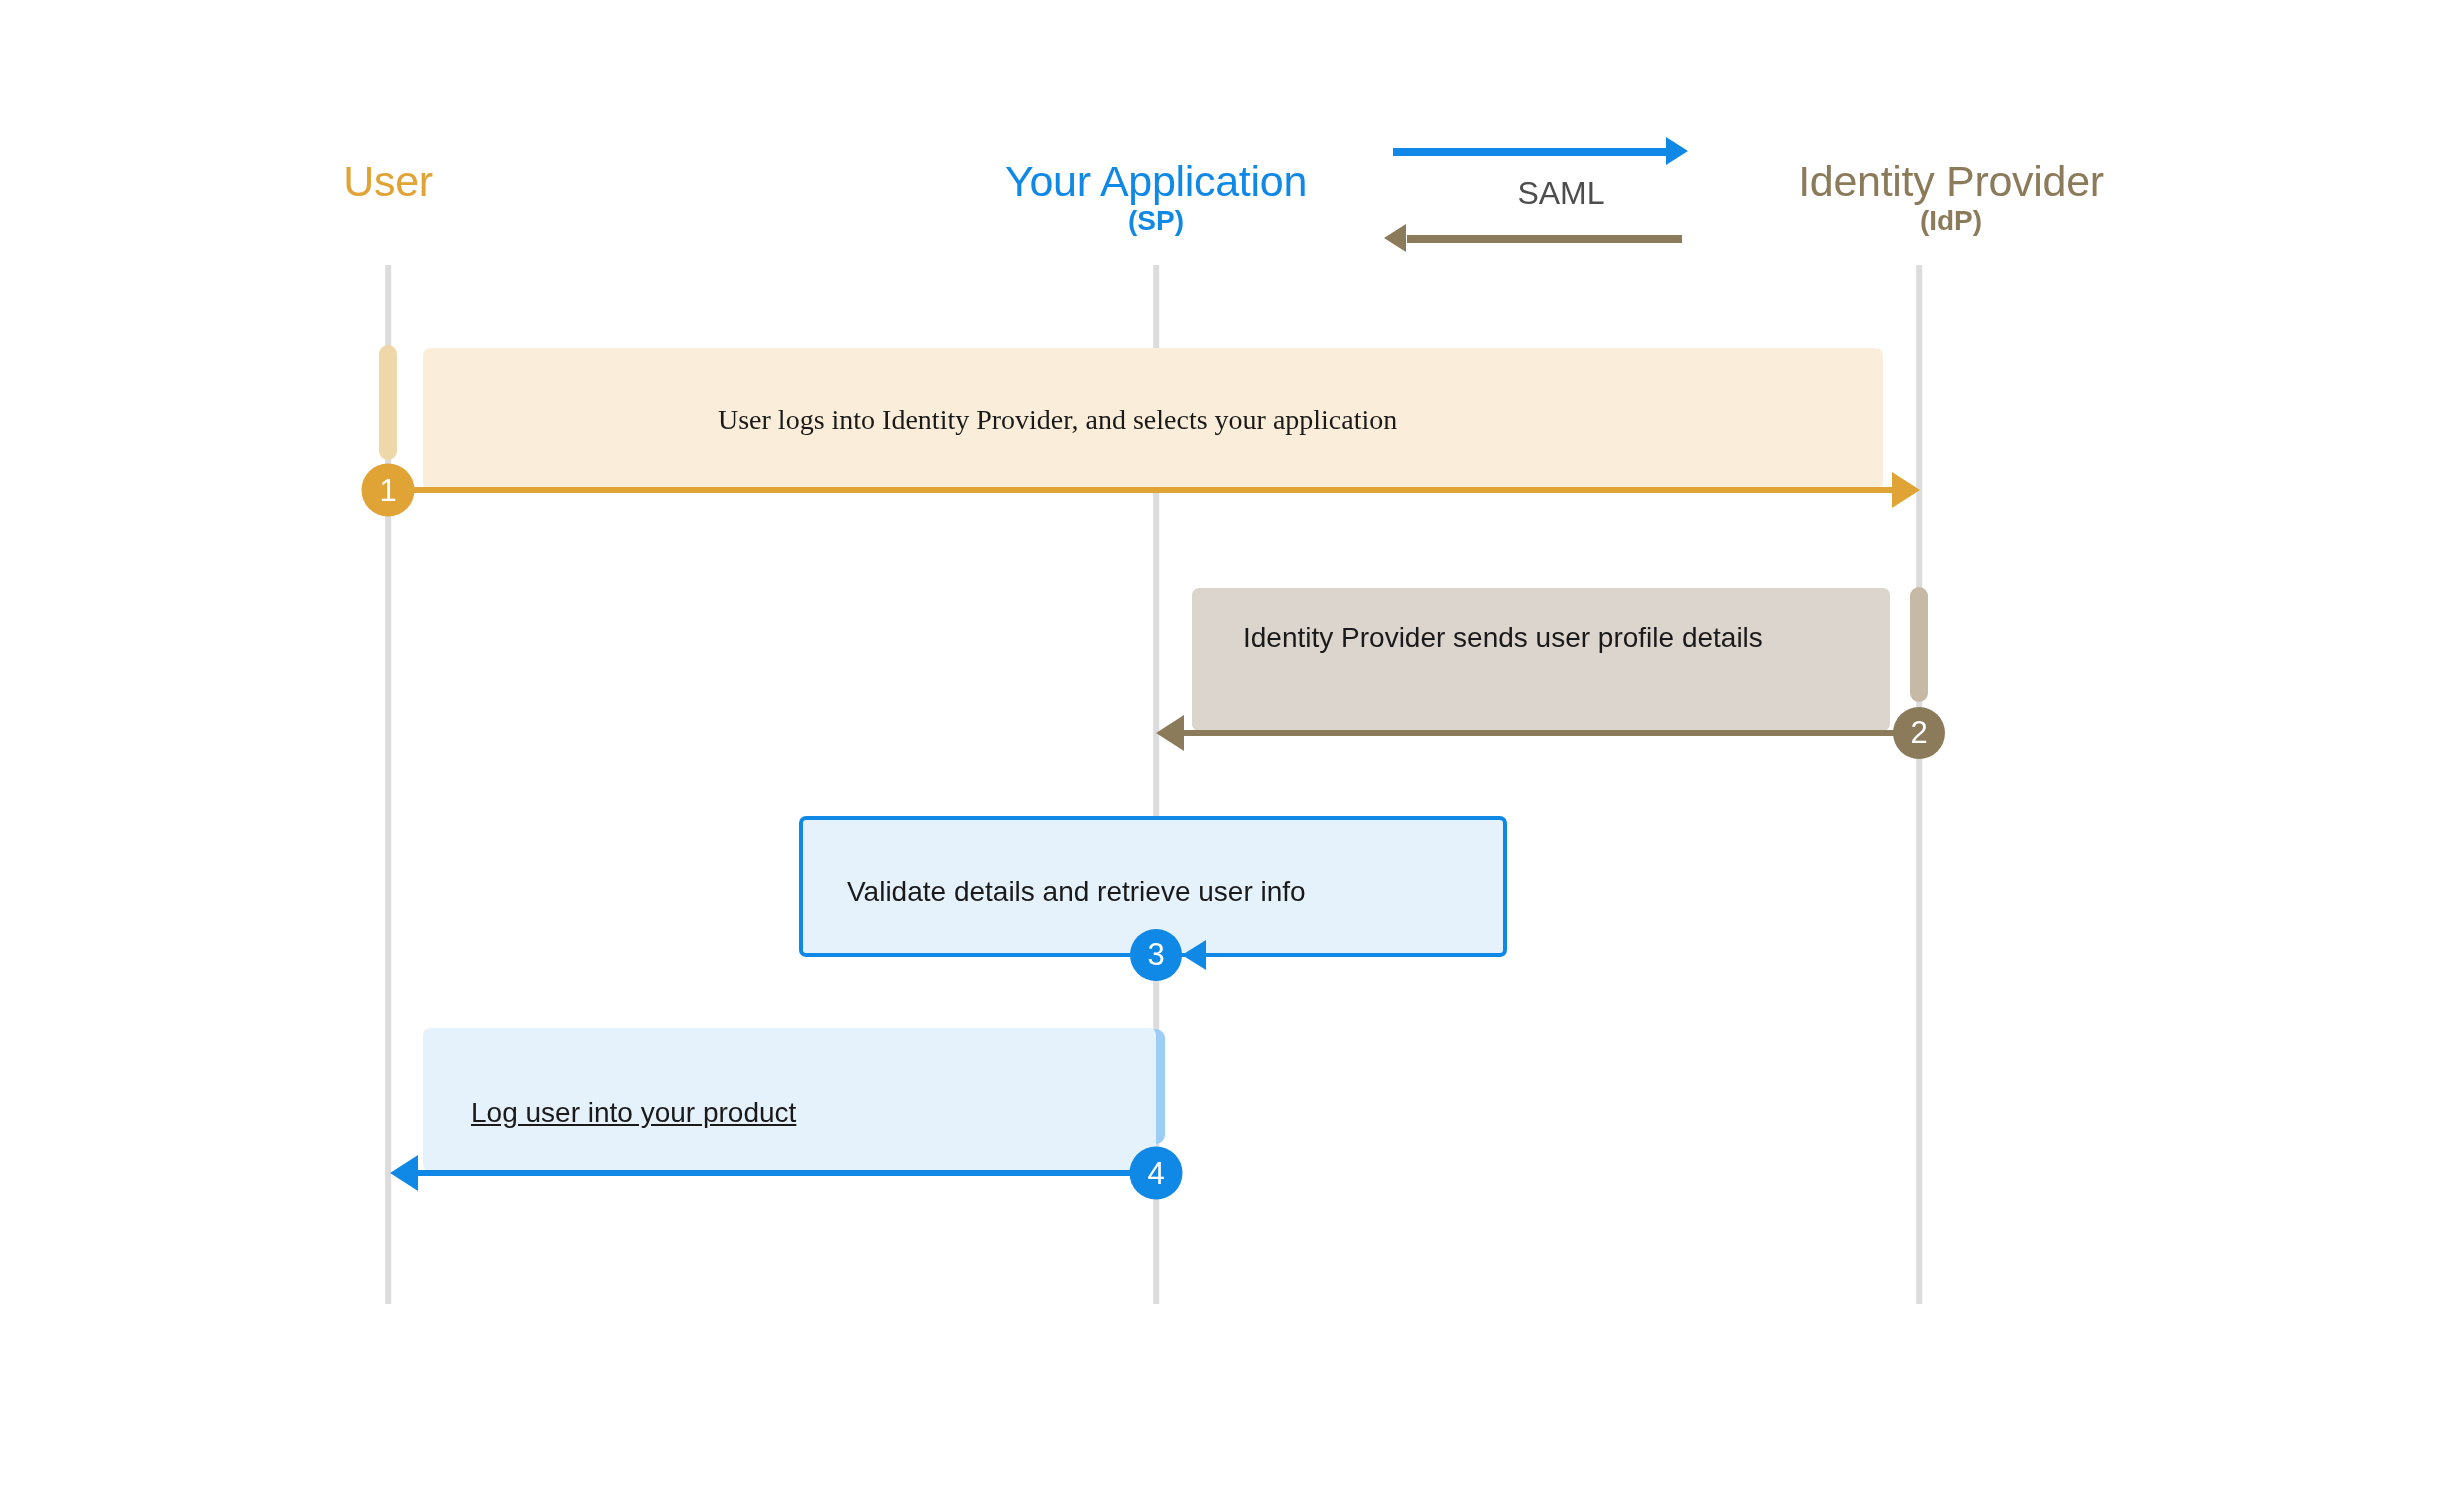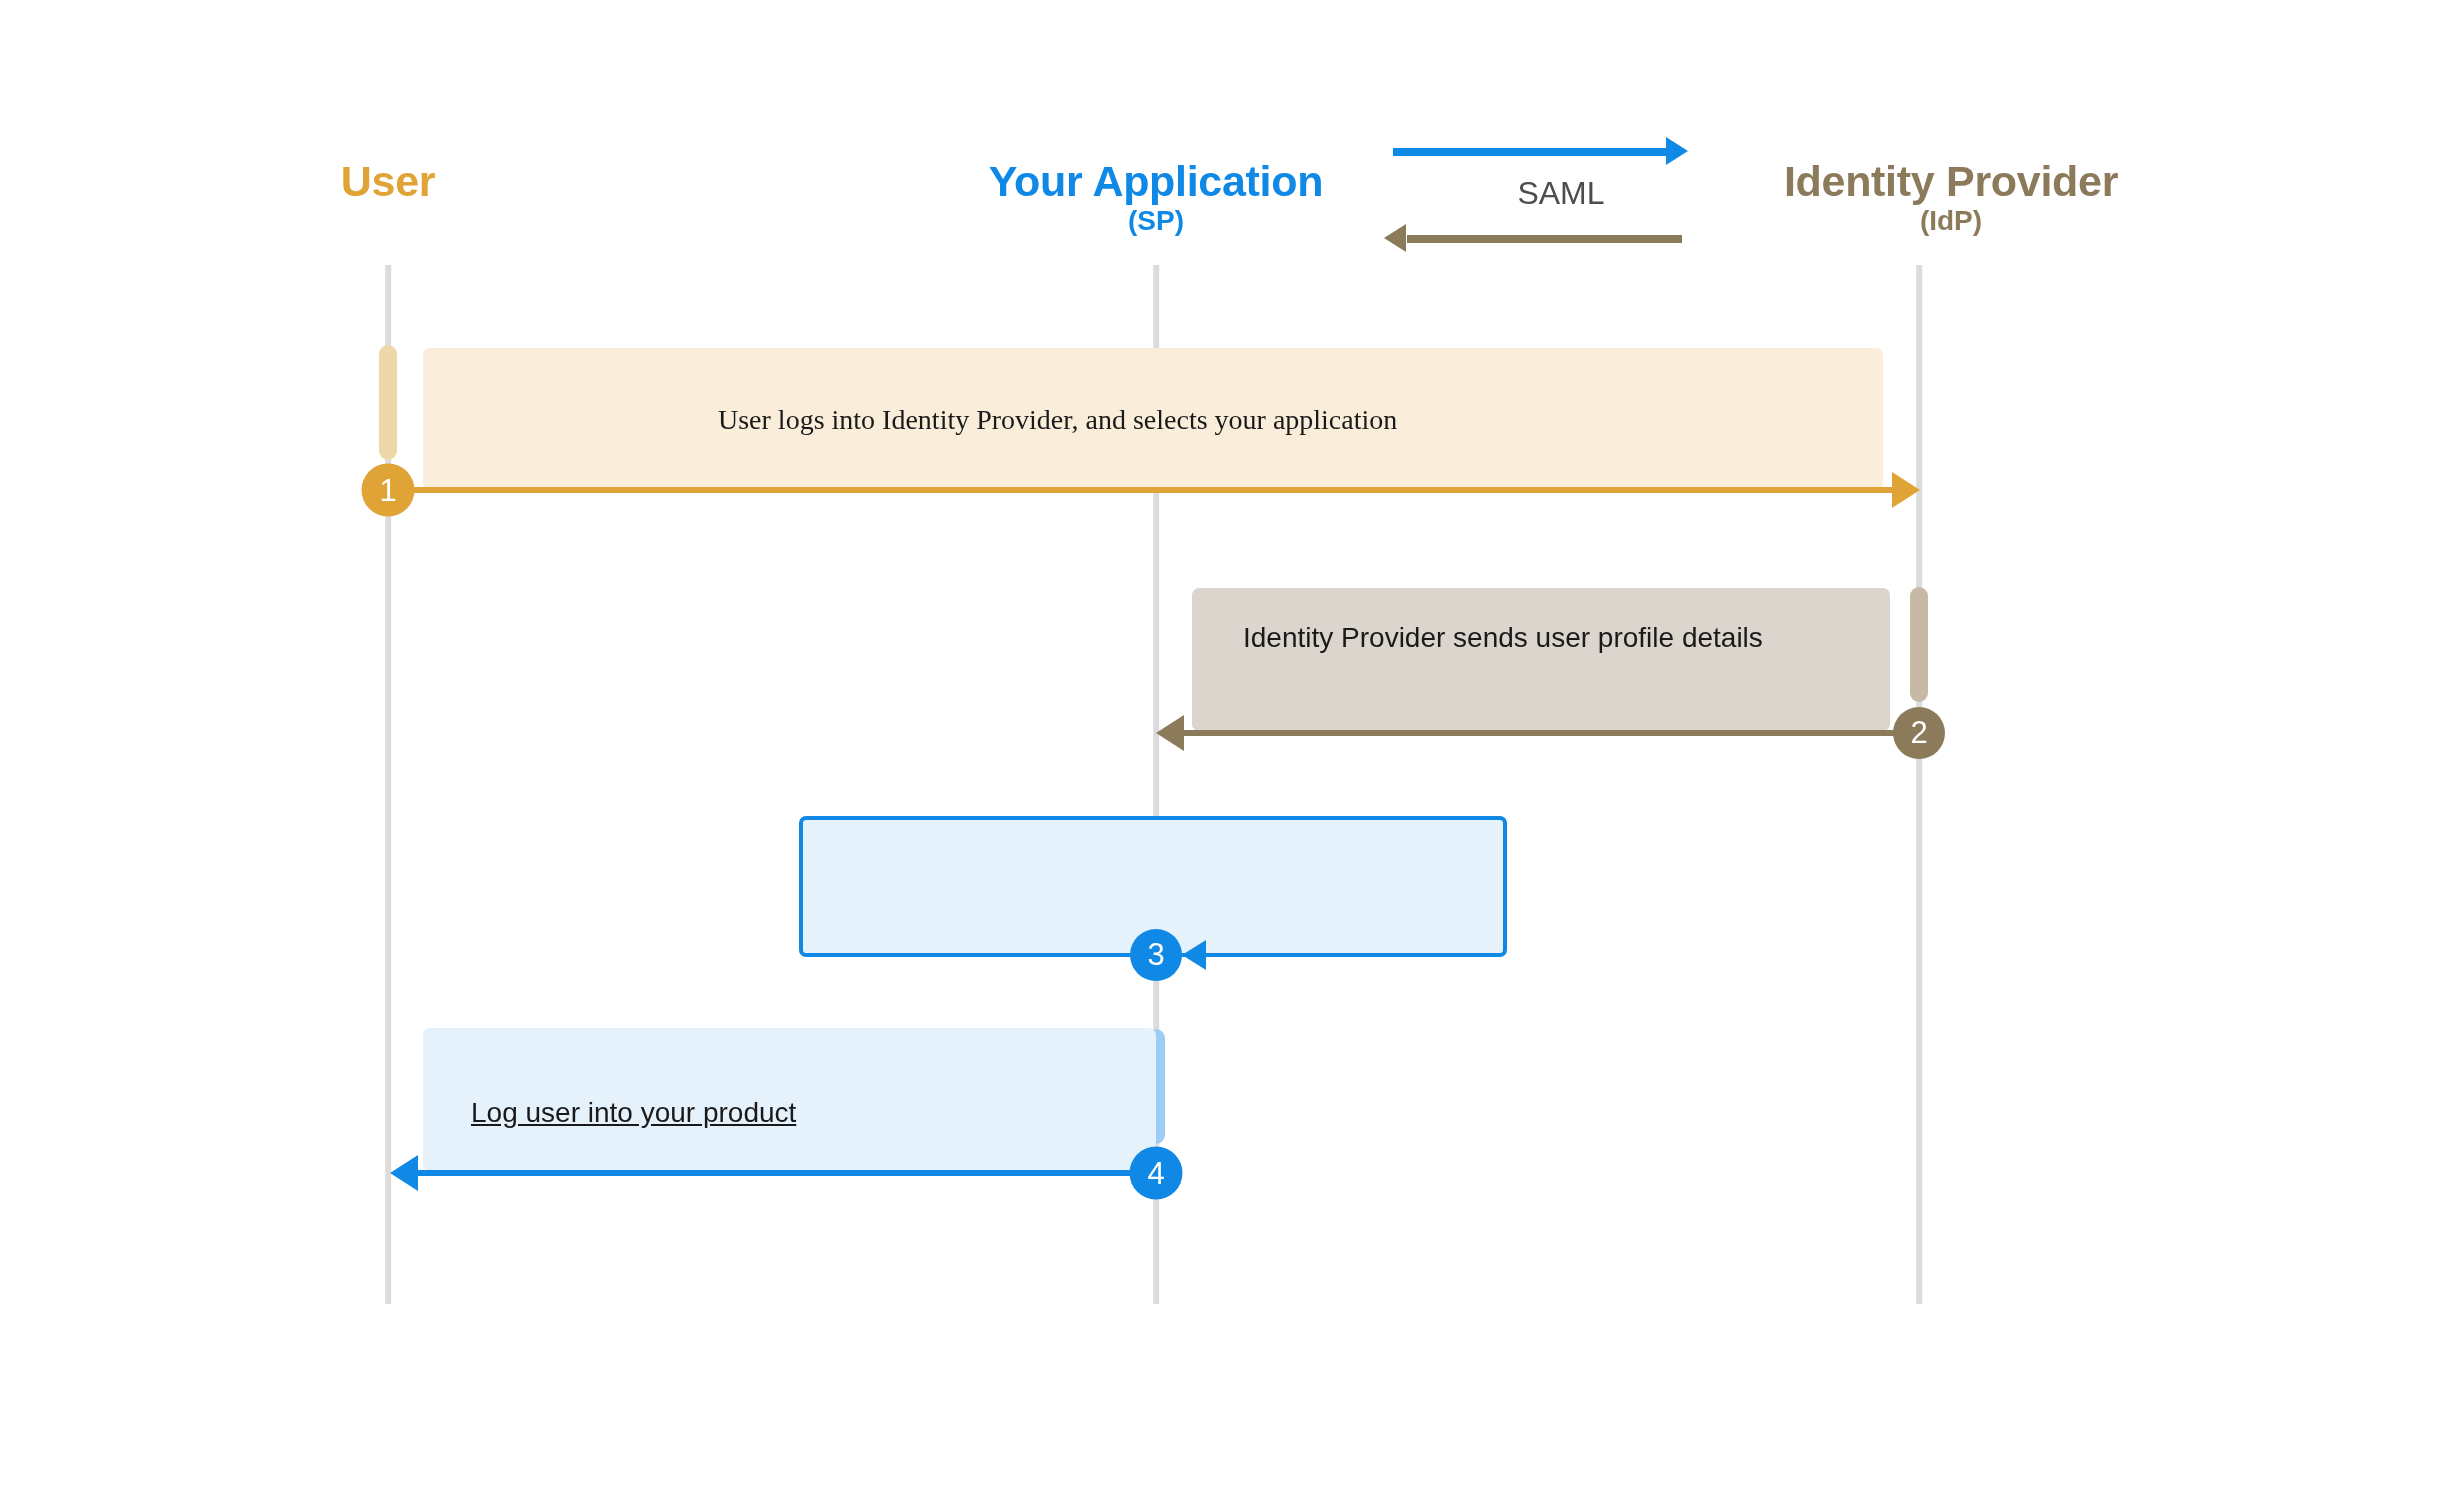--- a/index.html
+++ b/index.html
@@ -20,21 +20,21 @@
 
   
   .actor-head {
     position: absolute;
     text-align: center;
     transform: translateX(-50%);
     white-space: nowrap;
   }
   .actor-title {
     font-size: 43px;
-    font-weight: 700;
+    font-weight: 400;
     line-height: 1.05;
     letter-spacing: -0.3px;
     text-align: center;
   }
   .actor-sub {
     font-size: 28px;
     font-weight: 700;
     line-height: 1.15;
     margin-top: 1px;
   }
@@ -193,20 +193,21 @@
   <div class="arrowhead ah-right-amber" style="left:1892px; top:472px;"></div>
   <div class="badge b-amber" style="left:388px; top:490px; width:53px; height:53px;">1</div>
 
   <div class="note note-taupe" style="left:1192px; top:588px; width:698px; height:143px;"></div>
   <div class="note-text" style="left:1243px; top:618px; width:578px;">Identity Provider sends user profile details</div>
   <div class="arrow-line a-brown" style="left:1184px; top:730px; width:735px;"></div>
   <div class="arrowhead ah-left-brown" style="left:1156px; top:715px;"></div>
   <div class="badge b-brown" style="left:1919px; top:733px; width:52px; height:52px;">2</div>
 
   <div class="note note-blue-bordered" style="left:799px; top:816px; width:708px; height:141px;"></div>
+  <div class="note-text" style="left:847px; top:872px; width:627px;">Validate details and retrieve user info</div>
   <div class="arrowhead ah-left-blue-sm" style="left:1182px; top:940px;"></div>
   <div class="badge b-blue" style="left:1156px; top:955px; width:52px; height:52px;">3</div>
 
   <div class="note note-blue" style="left:423px; top:1028px; width:733px; height:143px;"></div>
   <div class="note-text" style="left:471px; top:1093px; width:627px;text-decoration:underline;">Log user into your product</div>
   <div class="arrow-line a-blue" style="left:418px; top:1170px; width:738px;"></div>
   <div class="arrowhead ah-left-blue" style="left:390px; top:1155px;"></div>
   <div class="badge b-blue" style="left:1156px; top:1173px; width:53px; height:53px;">4</div>
 
 </div>

